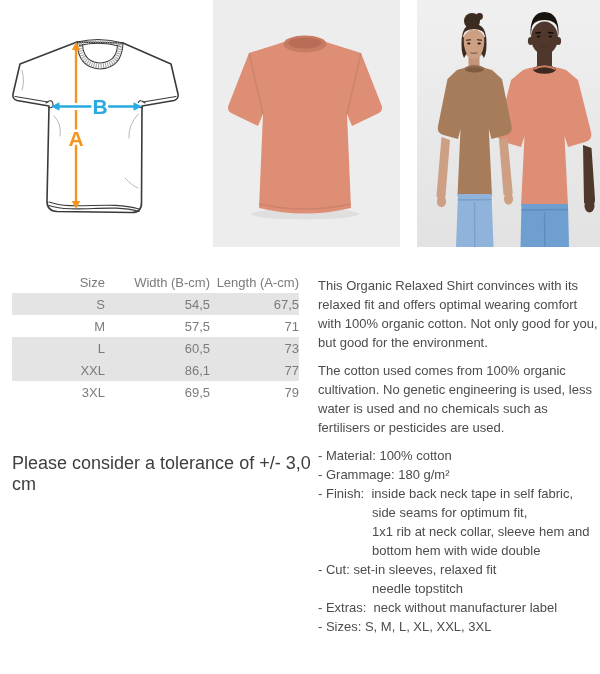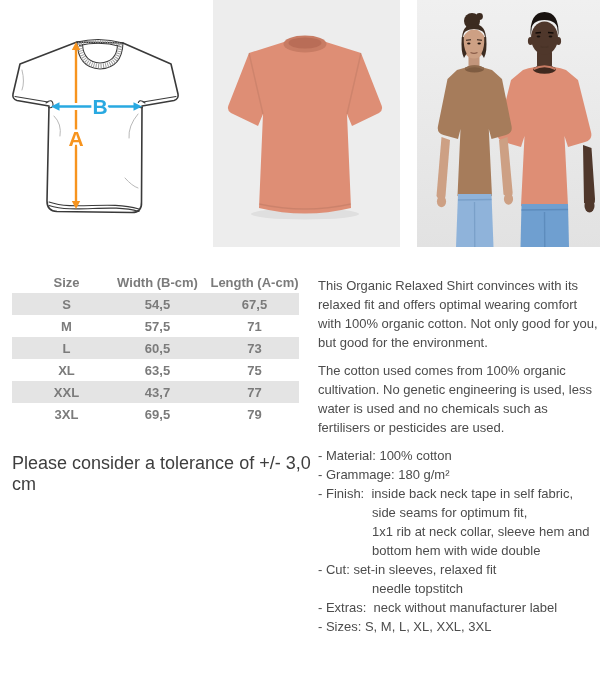--- a/index.html
+++ b/index.html
@@ -42,21 +42,21 @@
   .fill-hair-f { fill:var(--hair-female); }
   .fill-hair-m { fill:var(--hair-male); }
 
   
   #size-table {
     position:absolute; left:12px; top:271px; width:287px;
     border-collapse:collapse; table-layout:fixed;
     font-size:13px; color:var(--table-text);
   }
   #size-table th, #size-table td {
-    height:22px; padding:0; font-weight:700; text-align:center; vertical-align:middle;
+    height:22px; padding:0; font-weight:400; text-align:right; vertical-align:middle;
     white-space:nowrap; overflow:hidden;
   }
   #size-table th:first-child, #size-table td:first-child { padding-left:16px; }
   #size-table tr.stripe { background:var(--table-stripe); }
 
   
   #tolerance-note {
     position:absolute; left:12px; top:453px; width:300px;
     font-size:18px; color:var(--note-text);
   }
@@ -214,28 +214,23 @@
         <tr>
           <td>M</td>
           <td>57,5</td>
           <td>71</td>
         </tr>
         <tr class="stripe">
           <td>L</td>
           <td>60,5</td>
           <td>73</td>
         </tr>
-        <tr>
-          <td>XL</td>
-          <td>63,5</td>
-          <td>75</td>
-        </tr>
         <tr class="stripe">
           <td>XXL</td>
-          <td>43,7</td>
+          <td>86,1</td>
           <td>77</td>
         </tr>
         <tr>
           <td>3XL</td>
           <td>69,5</td>
           <td>79</td>
         </tr>
       </tbody>
   </table>
 

